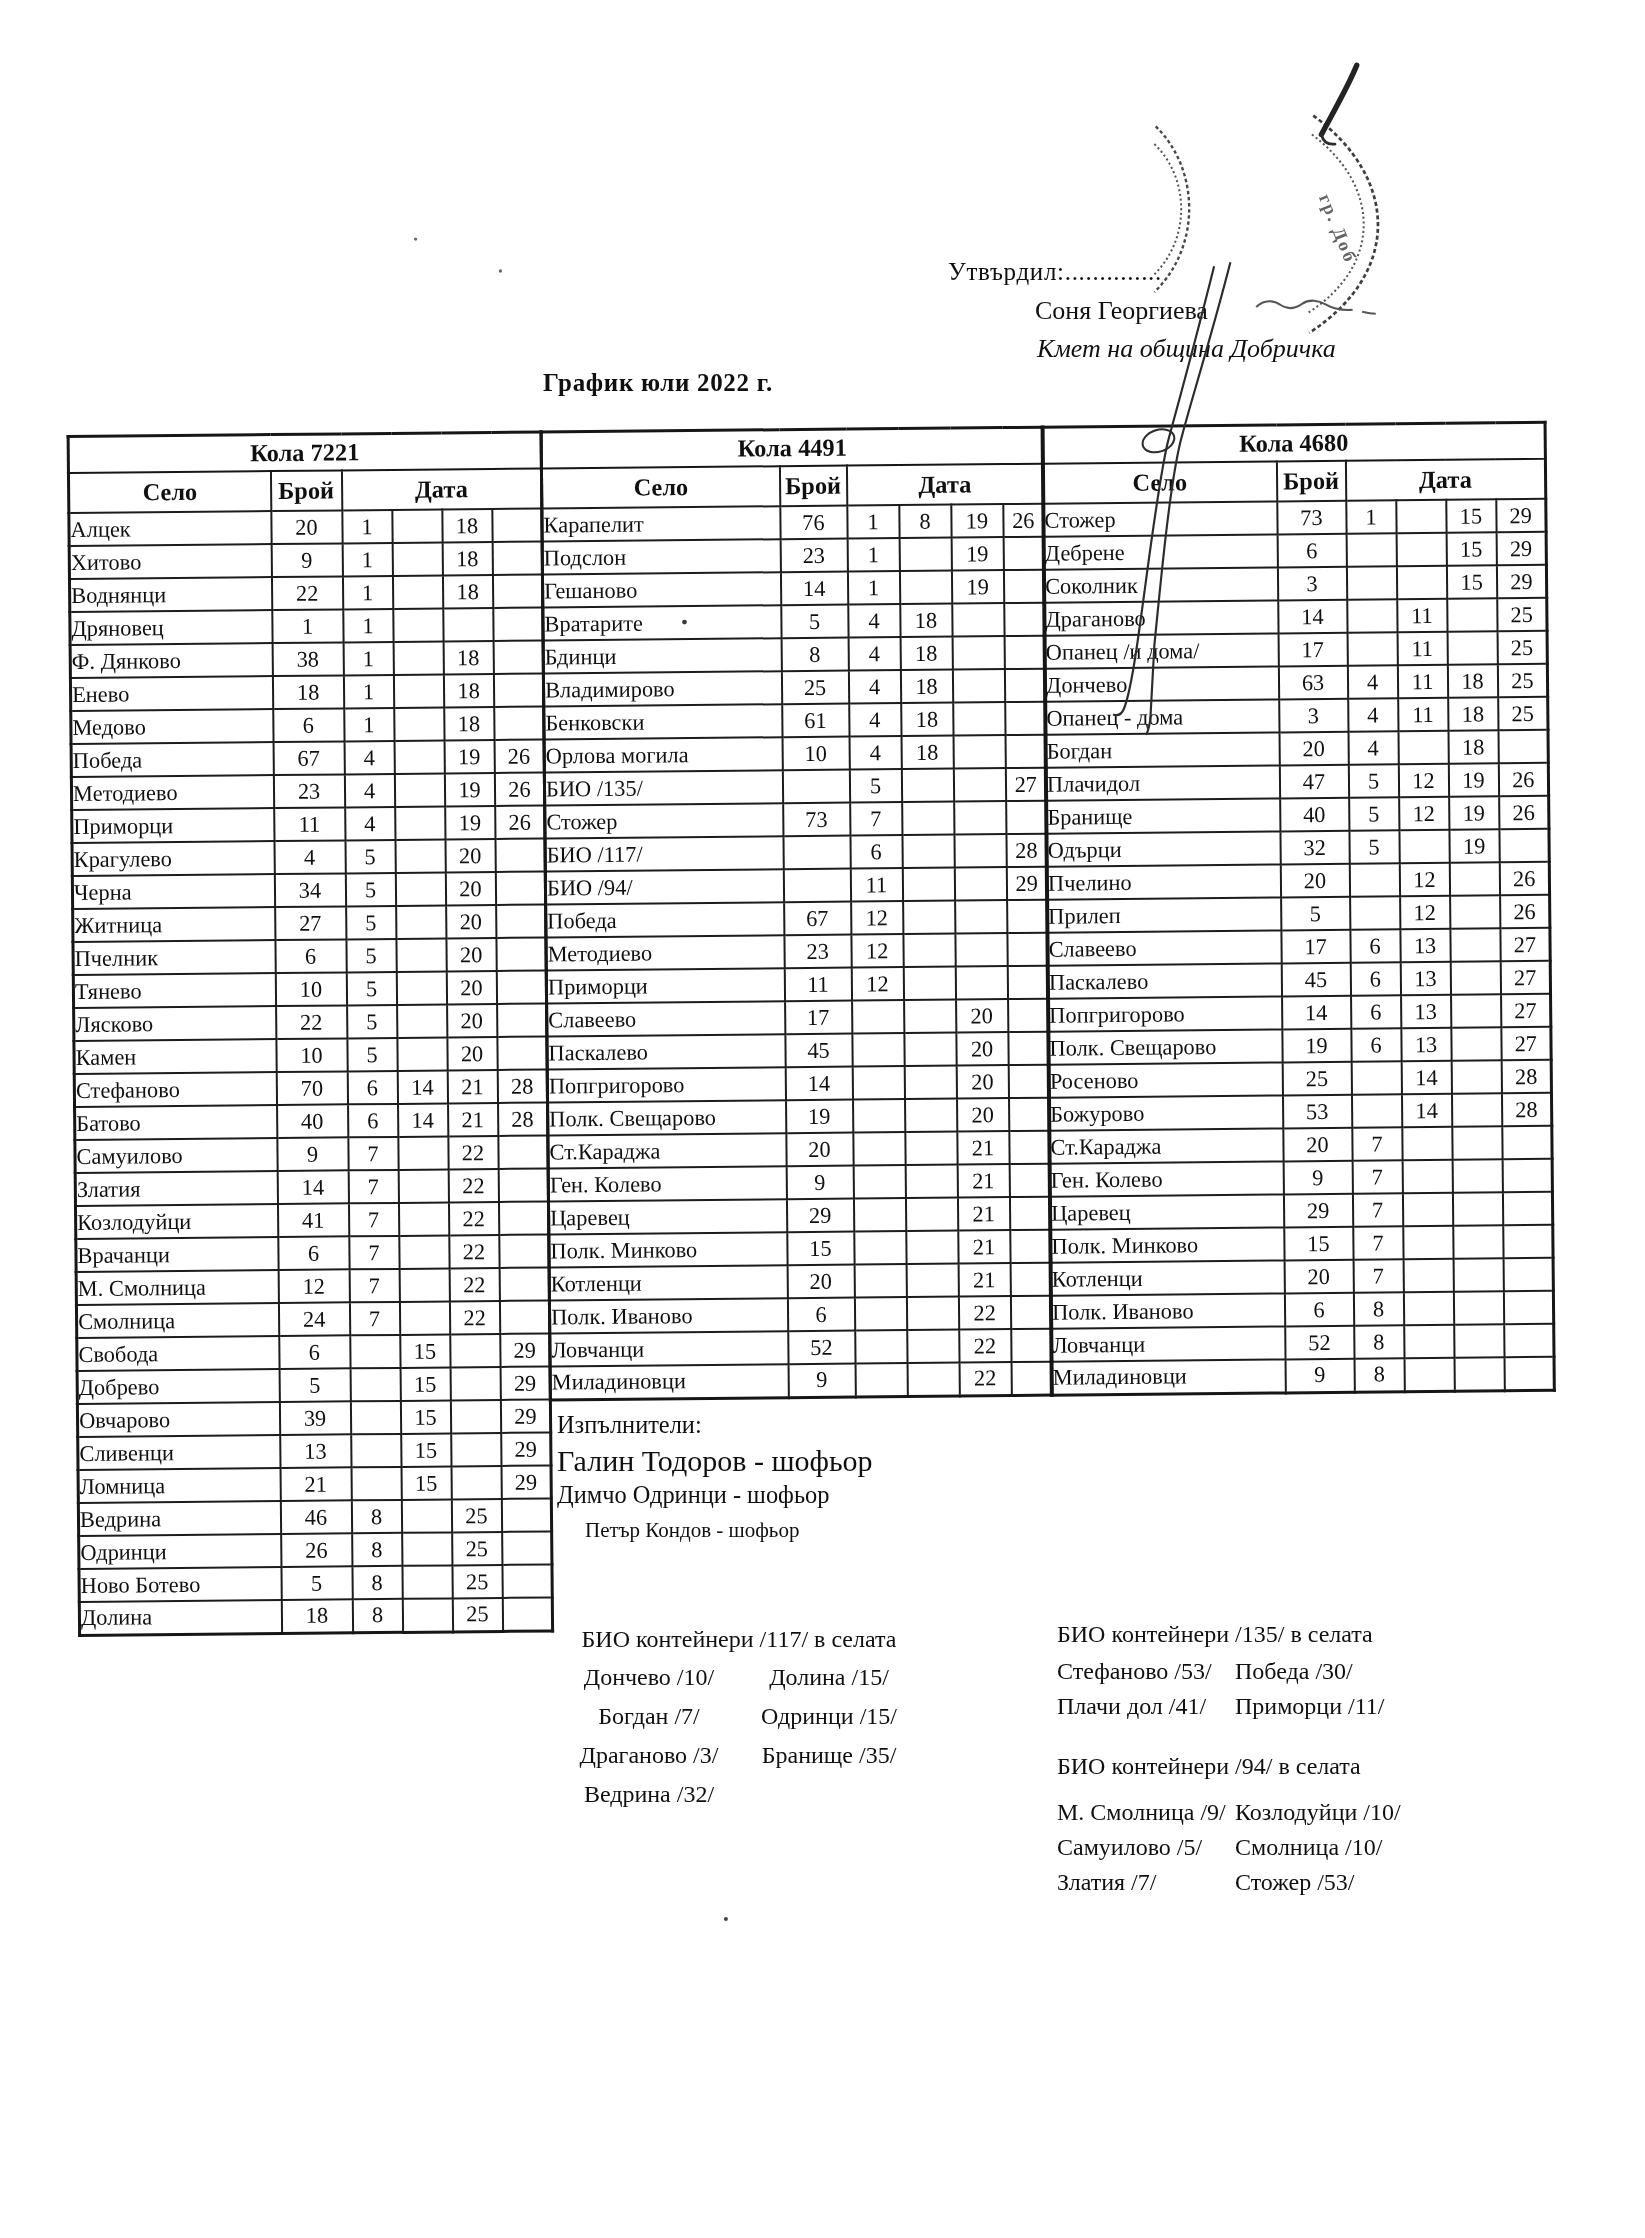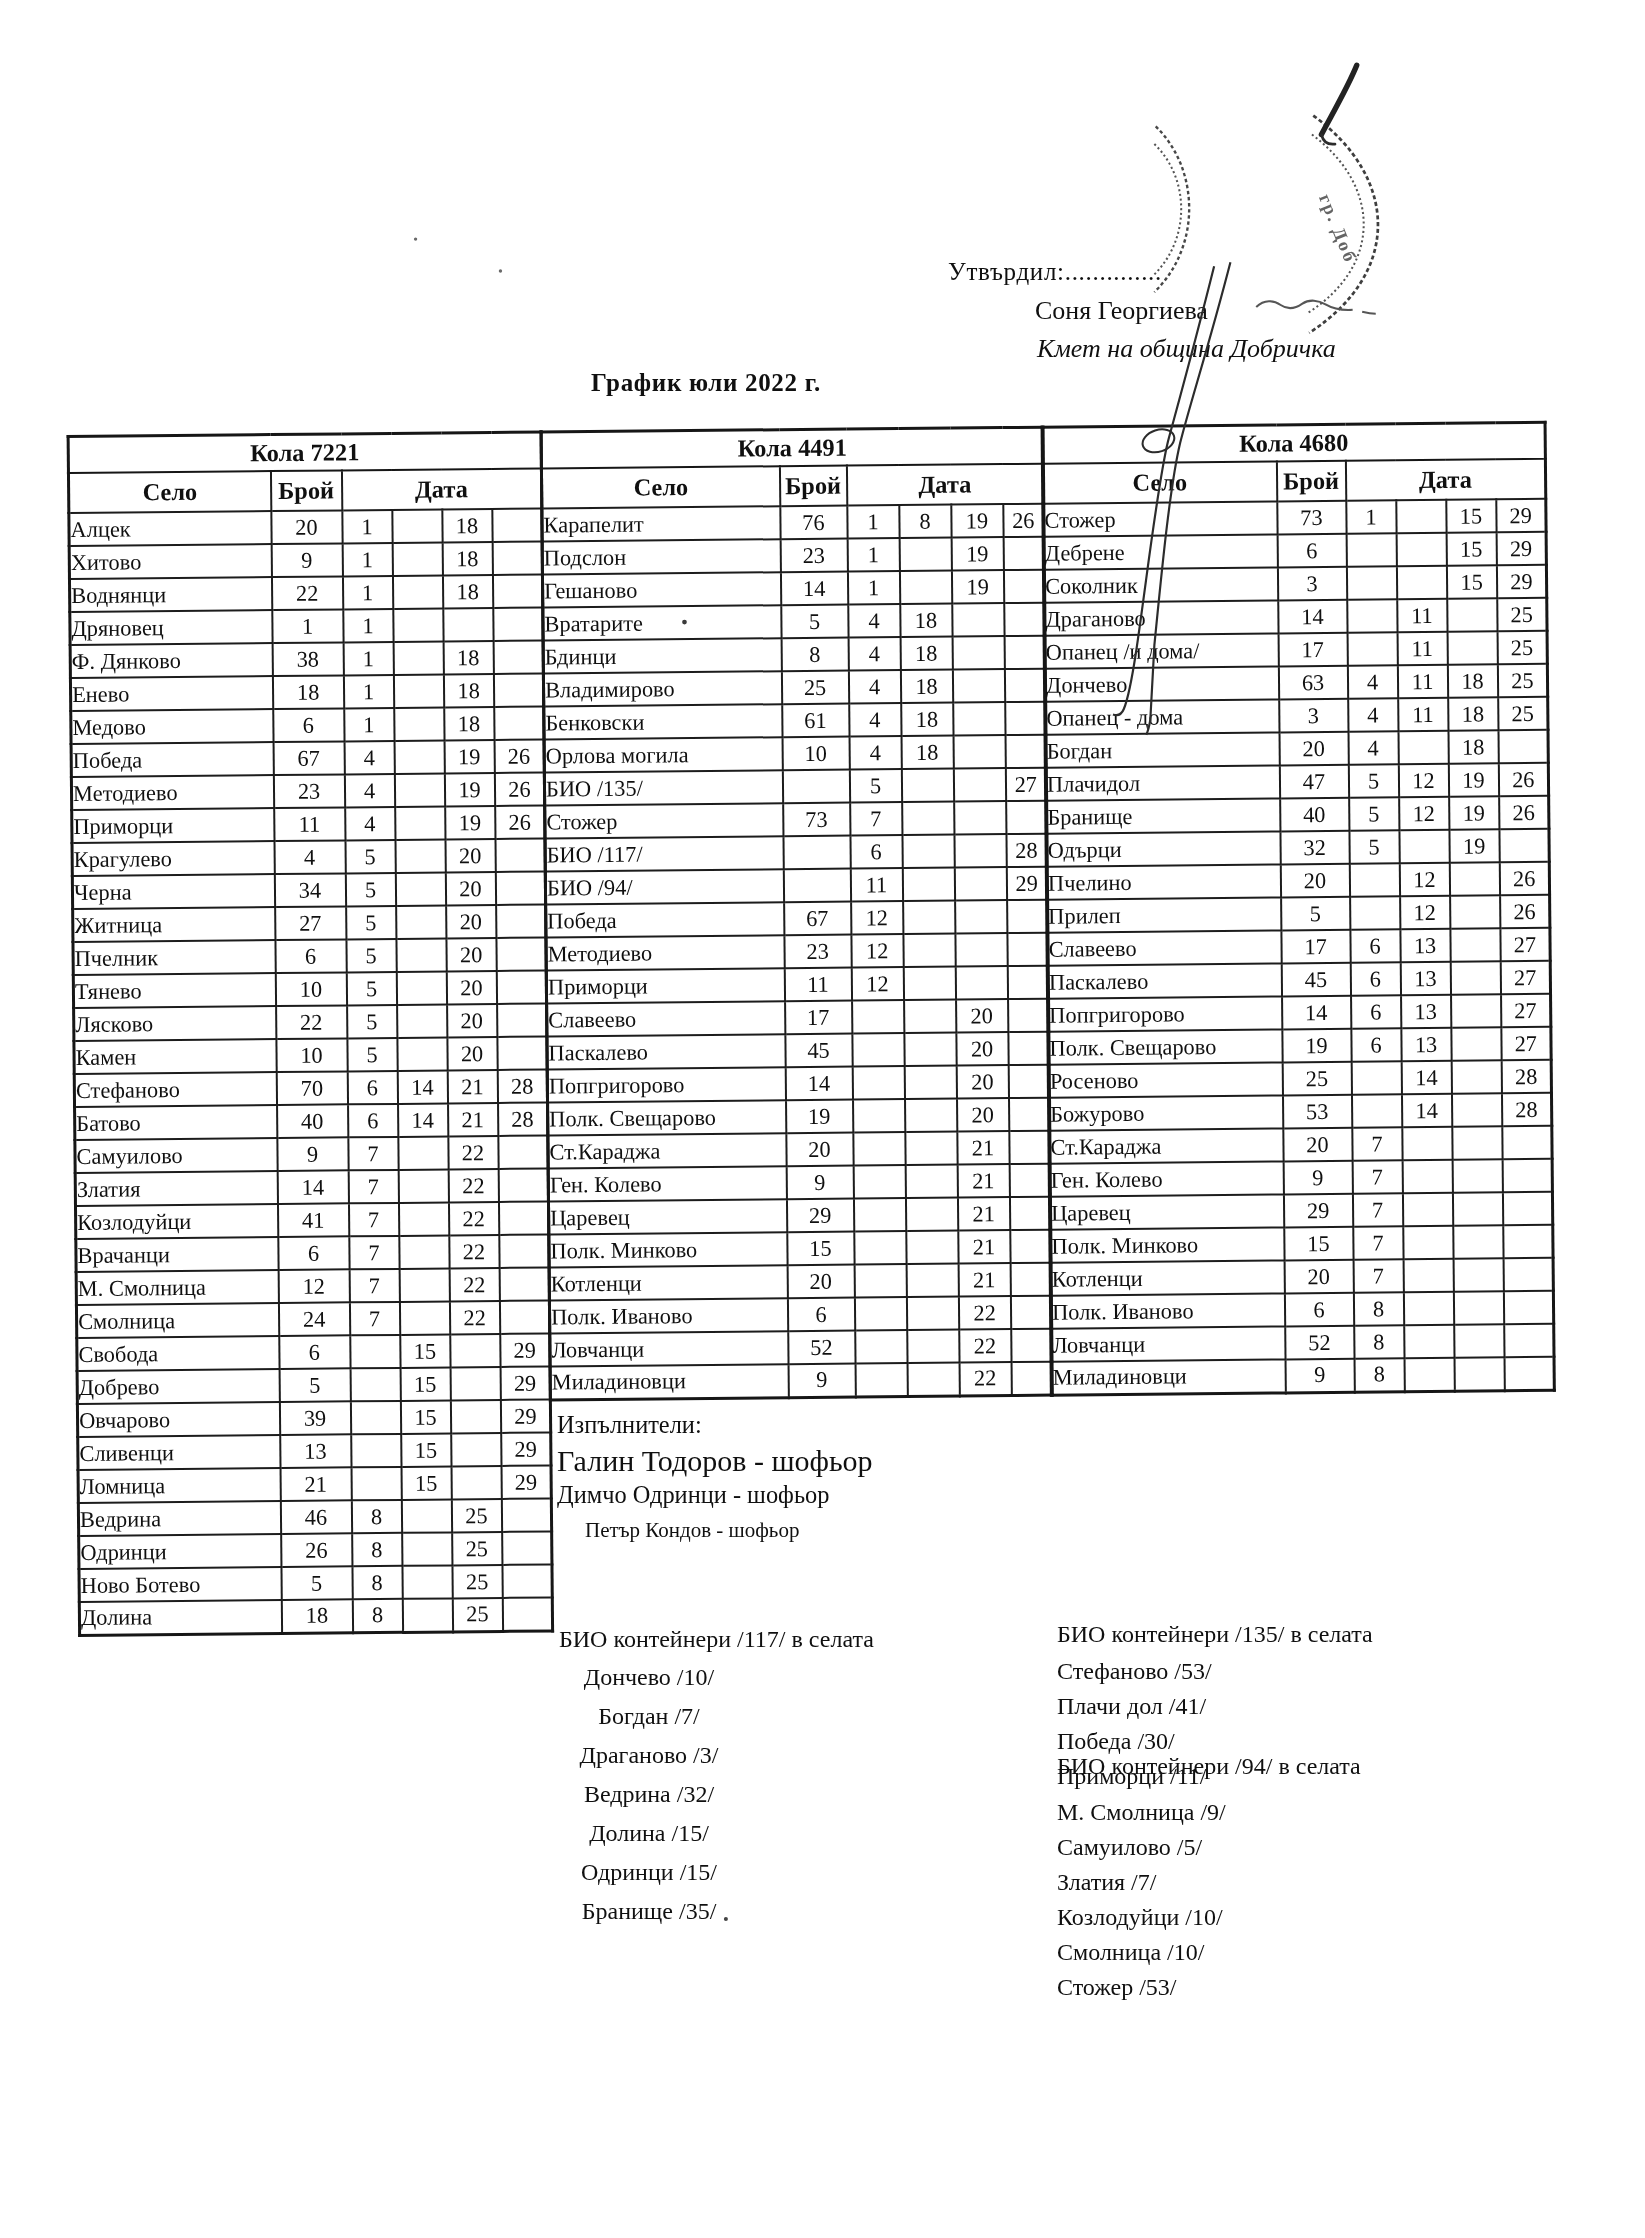--- a/index.html
+++ b/index.html
@@ -4,21 +4,21 @@
 <style>
   html,body{margin:0;padding:0;background:#9b9b9b;}
   .page{position:relative;width:1646px;height:2239px;background:#ffffff;overflow:hidden;
         font-family:"Liberation Serif","DejaVu Serif",serif;color:#101010;}
   .abs{position:absolute;white-space:nowrap;}
 
   
   .approve-label{left:948px;top:258px;font-size:25px;letter-spacing:0.7px;}
   .approver-name{left:1035px;top:296px;font-size:26px;}
   .approver-title{left:1037px;top:334px;font-size:26px;font-style:italic;}
-  .doc-title{left:543px;top:369px;font-size:25px;font-weight:bold;letter-spacing:0.7px;margin-left:48px;}
+  .doc-title{left:543px;top:369px;font-size:25px;font-weight:bold;letter-spacing:0.7px;}
 
   
   .tables{position:absolute;left:78px;top:435px;width:1479px;height:1188px;
           transform:rotate(-0.55deg);transform-origin:0px 1188px;}
   table.sched{position:absolute;top:0;border-collapse:collapse;table-layout:fixed;
               border:3.4px solid #161616;}
   table.sched th,table.sched td{border:2px solid #1c1c1c;padding:0;overflow:hidden;
               white-space:nowrap;font-weight:normal;}
   tr.car-row th{height:34px;font-size:24.4px;font-weight:bold;border-bottom:2.7px solid #161616;}
   tr.head-row th{height:38px;font-size:24.4px;font-weight:bold;}
@@ -30,21 +30,21 @@
   #t3{left:974px;width:502px;}
 
   
   .exec-heading{left:557px;top:1411px;font-size:24.4px;}
   .exec-1{left:557px;top:1444px;font-size:30px;}
   .exec-2{left:557px;top:1481px;font-size:24.4px;}
   .exec-3{left:557px;top:1518px;font-size:21px;margin-left:28px;}
 
   .bio{position:absolute;font-size:24px;}
   .bio .bio-head{font-size:24px;white-space:nowrap;}
-  .bio .cols{display:flex;flex-direction:column;}
+  .bio .cols{display:flex;}
   .bio .col{display:flex;flex-direction:column;}
   #bio117{left:559px;top:1626px;text-align:center;}
   #bio117 .col{width:180px;}
   #bio117 .bio-head{margin-bottom:11px;}
   #bio117 .col div{height:39px;}
   #bio135{left:1057px;top:1621px;}
   #bio135 .col{width:178px;}
   #bio135 .bio-head{margin-bottom:9.5px;}
   #bio135 .col div{height:35px;}
   #bio94{left:1057px;top:1753px;}

